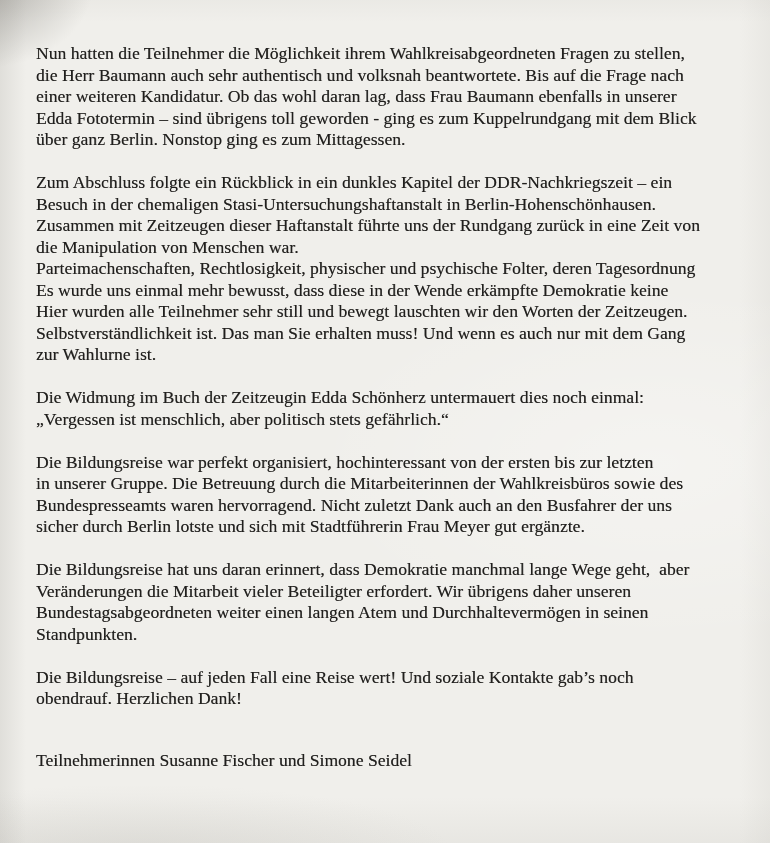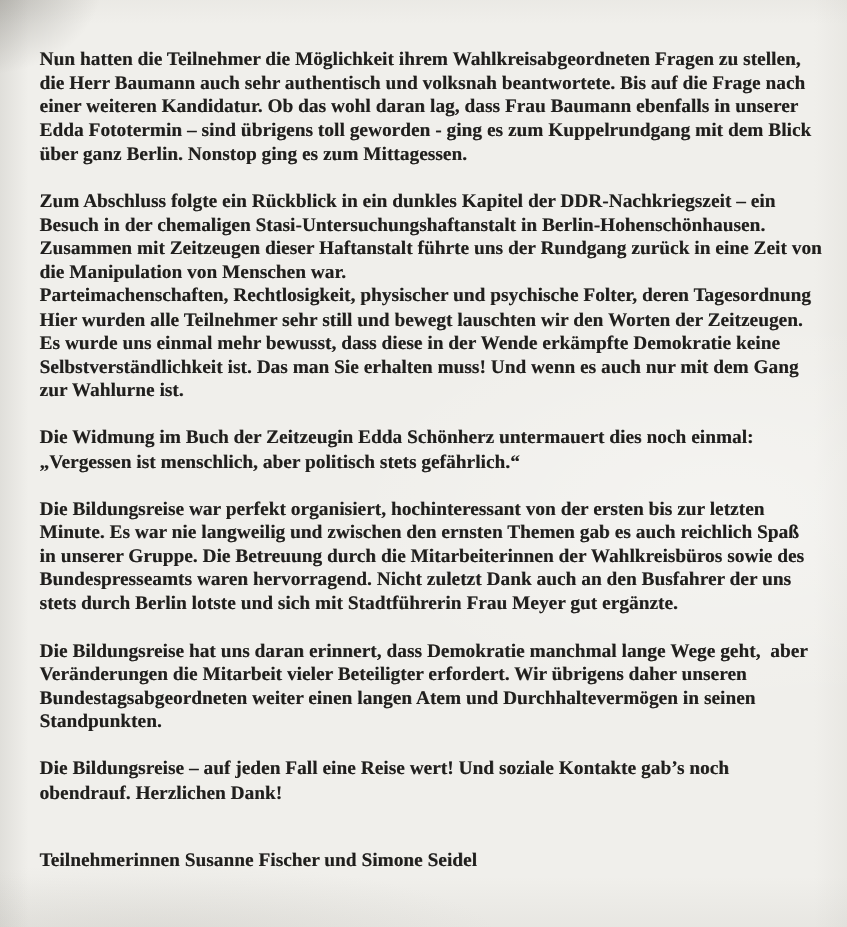--- a/index.html
+++ b/index.html
@@ -25,21 +25,20 @@
       linear-gradient(to left, rgba(188,186,180,0.14), rgba(188,186,180,0) 30px),
       linear-gradient(to top, rgba(188,186,180,0.16), rgba(188,186,180,0) 46px),
       linear-gradient(to bottom, rgba(210,208,202,0.18), rgba(210,208,202,0) 22px),
       var(--paper, #f0efeb);
   }
   .content {
     position: absolute;
     left: 36px;
     top: 43px;
     width: 706px;
-    font-weight: bold;
   }
   .para {
     margin: 0 0 21.5px 0;
   }
   .para:last-child {
     margin-bottom: 0;
     margin-top: 40px;
   }
   .line {
     white-space: pre;
@@ -63,37 +62,36 @@
       <div class="line">Edda Fototermin – sind übrigens toll geworden - ging es zum Kuppelrundgang mit dem Blick</div>
       <div class="line">über ganz Berlin. Nonstop ging es zum Mittagessen.</div>
     </div>
 
     <div class="para">
       <div class="line">Zum Abschluss folgte ein Rückblick in ein dunkles Kapitel der DDR-Nachkriegszeit – ein</div>
       <div class="line">Besuch in der chemaligen Stasi-Untersuchungshaftanstalt in Berlin-Hohenschönhausen.</div>
       <div class="line">Zusammen mit Zeitzeugen dieser Haftanstalt führte uns der Rundgang zurück in eine Zeit von</div>
       <div class="line">die Manipulation von Menschen war.</div>
       <div class="line">Parteimachenschaften, Rechtlosigkeit, physischer und psychische Folter, deren Tagesordnung</div>
+      <div class="line">Es wurde uns einmal mehr bewusst, dass diese in der Wende erkämpfte Demokratie keine</div>
       <div class="line">Hier wurden alle Teilnehmer sehr still und bewegt lauschten wir den Worten der Zeitzeugen.</div>
-      <div class="line">Es wurde uns einmal mehr bewusst, dass diese in der Wende erkämpfte Demokratie keine</div>
       <div class="line">Selbstverständlichkeit ist. Das man Sie erhalten muss! Und wenn es auch nur mit dem Gang</div>
       <div class="line">zur Wahlurne ist.</div>
     </div>
 
     <div class="para">
       <div class="line">Die Widmung im Buch der Zeitzeugin Edda Schönherz untermauert dies noch einmal:</div>
       <div class="line">„Vergessen ist menschlich, aber politisch stets gefährlich.“</div>
     </div>
 
     <div class="para">
       <div class="line">Die Bildungsreise war perfekt organisiert, hochinteressant von der ersten bis zur letzten</div>
-      <div class="line">Minute. Es war nie langweilig und zwischen den ernsten Themen gab es auch reichlich Spaß</div>
       <div class="line">in unserer Gruppe. Die Betreuung durch die Mitarbeiterinnen der Wahlkreisbüros sowie des</div>
       <div class="line">Bundespresseamts waren hervorragend. Nicht zuletzt Dank auch an den Busfahrer der uns</div>
-      <div class="line">stets durch Berlin lotste und sich mit Stadtführerin Frau Meyer gut ergänzte.</div>
+      <div class="line">sicher durch Berlin lotste und sich mit Stadtführerin Frau Meyer gut ergänzte.</div>
     </div>
 
     <div class="para">
       <div class="line">Die Bildungsreise hat uns daran erinnert, dass Demokratie manchmal lange Wege geht,  aber</div>
       <div class="line">Veränderungen die Mitarbeit vieler Beteiligter erfordert. Wir übrigens daher unseren</div>
       <div class="line">Bundestagsabgeordneten weiter einen langen Atem und Durchhaltevermögen in seinen</div>
       <div class="line">Standpunkten.</div>
     </div>
 
     <div class="para">

